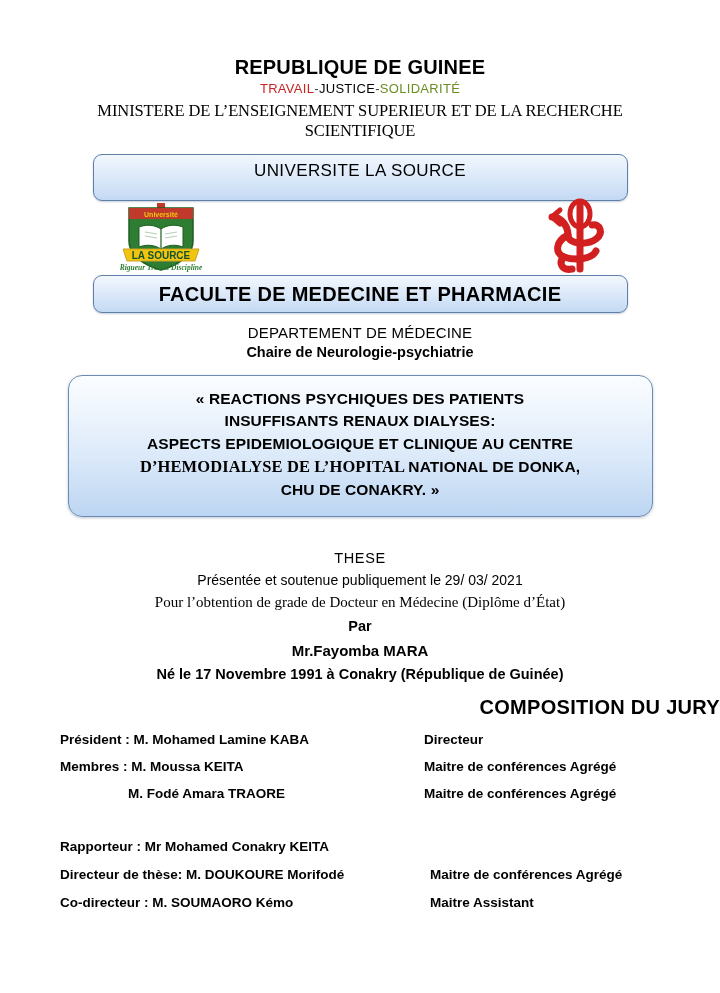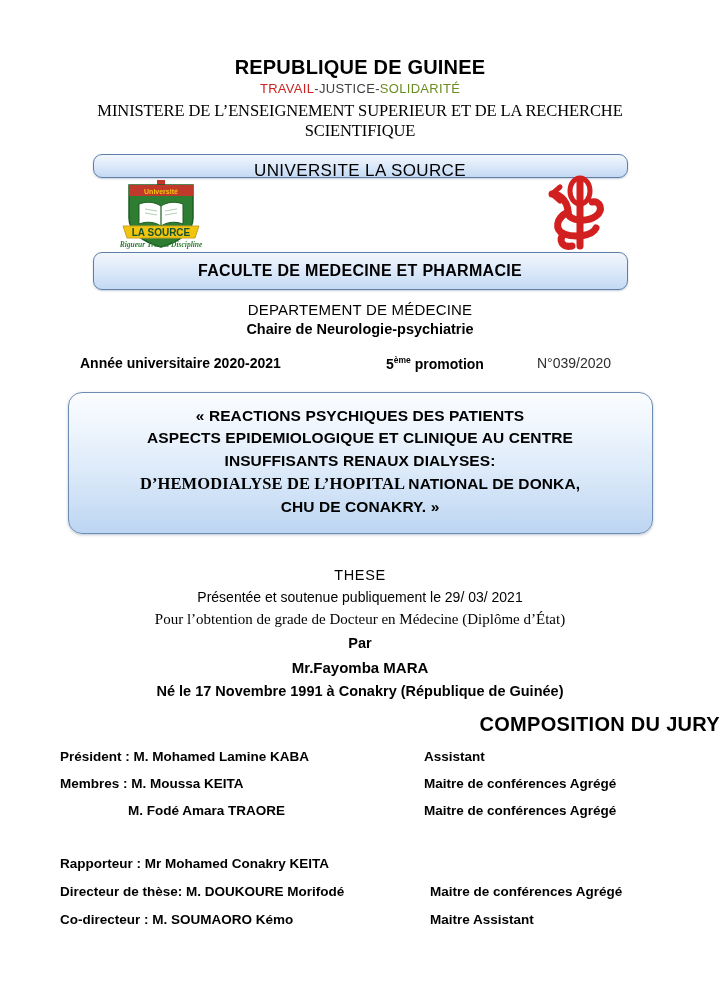--- a/index.html
+++ b/index.html
@@ -59,32 +59,32 @@
     margin: 0 auto;
     border: 1px solid #5f7fa8;
     border-radius: 9px;
     background: linear-gradient(to bottom, #f2f7fd 0%, #e4eefb 32%, #d2e3f7 70%, #c3d9f3 100%);
     box-shadow: 0 1px 2px rgba(90,110,140,0.35);
     text-align: center;
     box-sizing: border-box;
   }
   .banner-univ {
     width: 535px;
-    height: 24px;
+    height: 47px;
     line-height: 32px;
     margin-top: 14px;
     font-size: 17px;
     font-weight: normal;
     letter-spacing: 0.4px;
   }
   .banner-faculty {
     width: 535px;
     height: 38px;
     line-height: 36px;
-    font-size: 16px;
+    font-size: 20px;
     font-weight: bold;
     letter-spacing: 0.3px;
   }
 
   
   .logos-row {
     position: relative;
     height: 72px;
     margin-top: 2px;
     margin-left: 23px;
@@ -247,21 +247,21 @@
   }
 </style>
 </head>
 <body>
 
 <div class="page">
 
   <div class="hdr-republic">REPUBLIQUE DE GUINEE</div>
 
   <div class="hdr-motto">
-    <span style="color:#cc2222">TRAVAIL</span><span class="sep">-</span><span style="color:#404040">JUSTICE</span><span class="sep">-</span><span style="color:#6b8e23">SOLIDARITÉ</span>
+    <span style="color:#cc2222">TRAVAIL</span><span class="sep">-</span><span style="color:#000000">JUSTICE</span><span class="sep">-</span><span style="color:#6b8e23">SOLIDARITÉ</span>
   </div>
 
   <div class="hdr-ministry">MINISTERE DE L’ENSEIGNEMENT SUPERIEUR ET DE LA RECHERCHE SCIENTIFIQUE</div>
 
   <div class="banner banner-univ">
     <span>UNIVERSITE LA SOURCE</span>
   </div>
 
   <div class="logos-row">
 
@@ -313,49 +313,44 @@
 
   <div class="banner banner-faculty">
     <span>FACULTE DE MEDECINE ET PHARMACIE</span>
   </div>
 
   <div class="dept-wrap">
     <div class="dept-line1">DEPARTEMENT DE MÉDECINE</div>
     <div class="dept-line2">Chaire de Neurologie-psychiatrie</div>
   </div>
 
-  <div class="year-row">
-    <div class="year-left">Année universitaire 2020-2021</div>
-    <div class="year-mid"><span>5</span><sup>ème</sup> <span>promotion</span></div>
-    <div class="year-right">N°039/2020</div>
-  </div>
 
   <div class="title-box">
     <div class="title-line">« REACTIONS PSYCHIQUES DES PATIENTS</div>
+    <div class="title-line">INSUFFISANTS RENAUX DIALYSES:</div>
     <div class="title-line">ASPECTS EPIDEMIOLOGIQUE ET CLINIQUE AU CENTRE</div>
-    <div class="title-line">INSUFFISANTS RENAUX DIALYSES:</div>
     <div class="title-line serifish"><span>D’HEMODIALYSE DE L’HOPITAL </span><span class="sanspart">NATIONAL DE DONKA,</span></div>
     <div class="title-line">CHU DE CONAKRY. »</div>
   </div>
 
   <div class="these-wrap">
     <div class="these-title">THESE</div>
     <div class="these-presented">Présentée et soutenue publiquement le 29/ 03/ 2021</div>
     <div class="these-degree">Pour l’obtention de grade de Docteur en Médecine (Diplôme d’État)</div>
     <div class="these-par">Par</div>
     <div class="these-author">Mr.Fayomba MARA</div>
     <div class="these-birth">Né le 17 Novembre 1991 à Conakry (République de Guinée)</div>
   </div>
 
   <div class="jury-heading">COMPOSITION DU JURY</div>
 
   <div class="jury-block">
     <div class="jury-row">
       <span class="jury-role">Président : M. Mohamed Lamine  KABA</span>
-      <span class="jury-rank col-a">Assistant</span>
+      <span class="jury-rank col-a">Directeur</span>
     </div>
     <div class="jury-row">
       <span class="jury-role">Membres : M.  Moussa KEITA</span>
       <span class="jury-rank col-b">Maitre  de  conférences  Agrégé</span>
     </div>
     <div class="jury-row">
       <span class="jury-role indent">M. Fodé Amara TRAORE</span>
       <span class="jury-rank col-b">Maitre   de conférences  Agrégé</span>
     </div>
   </div>

